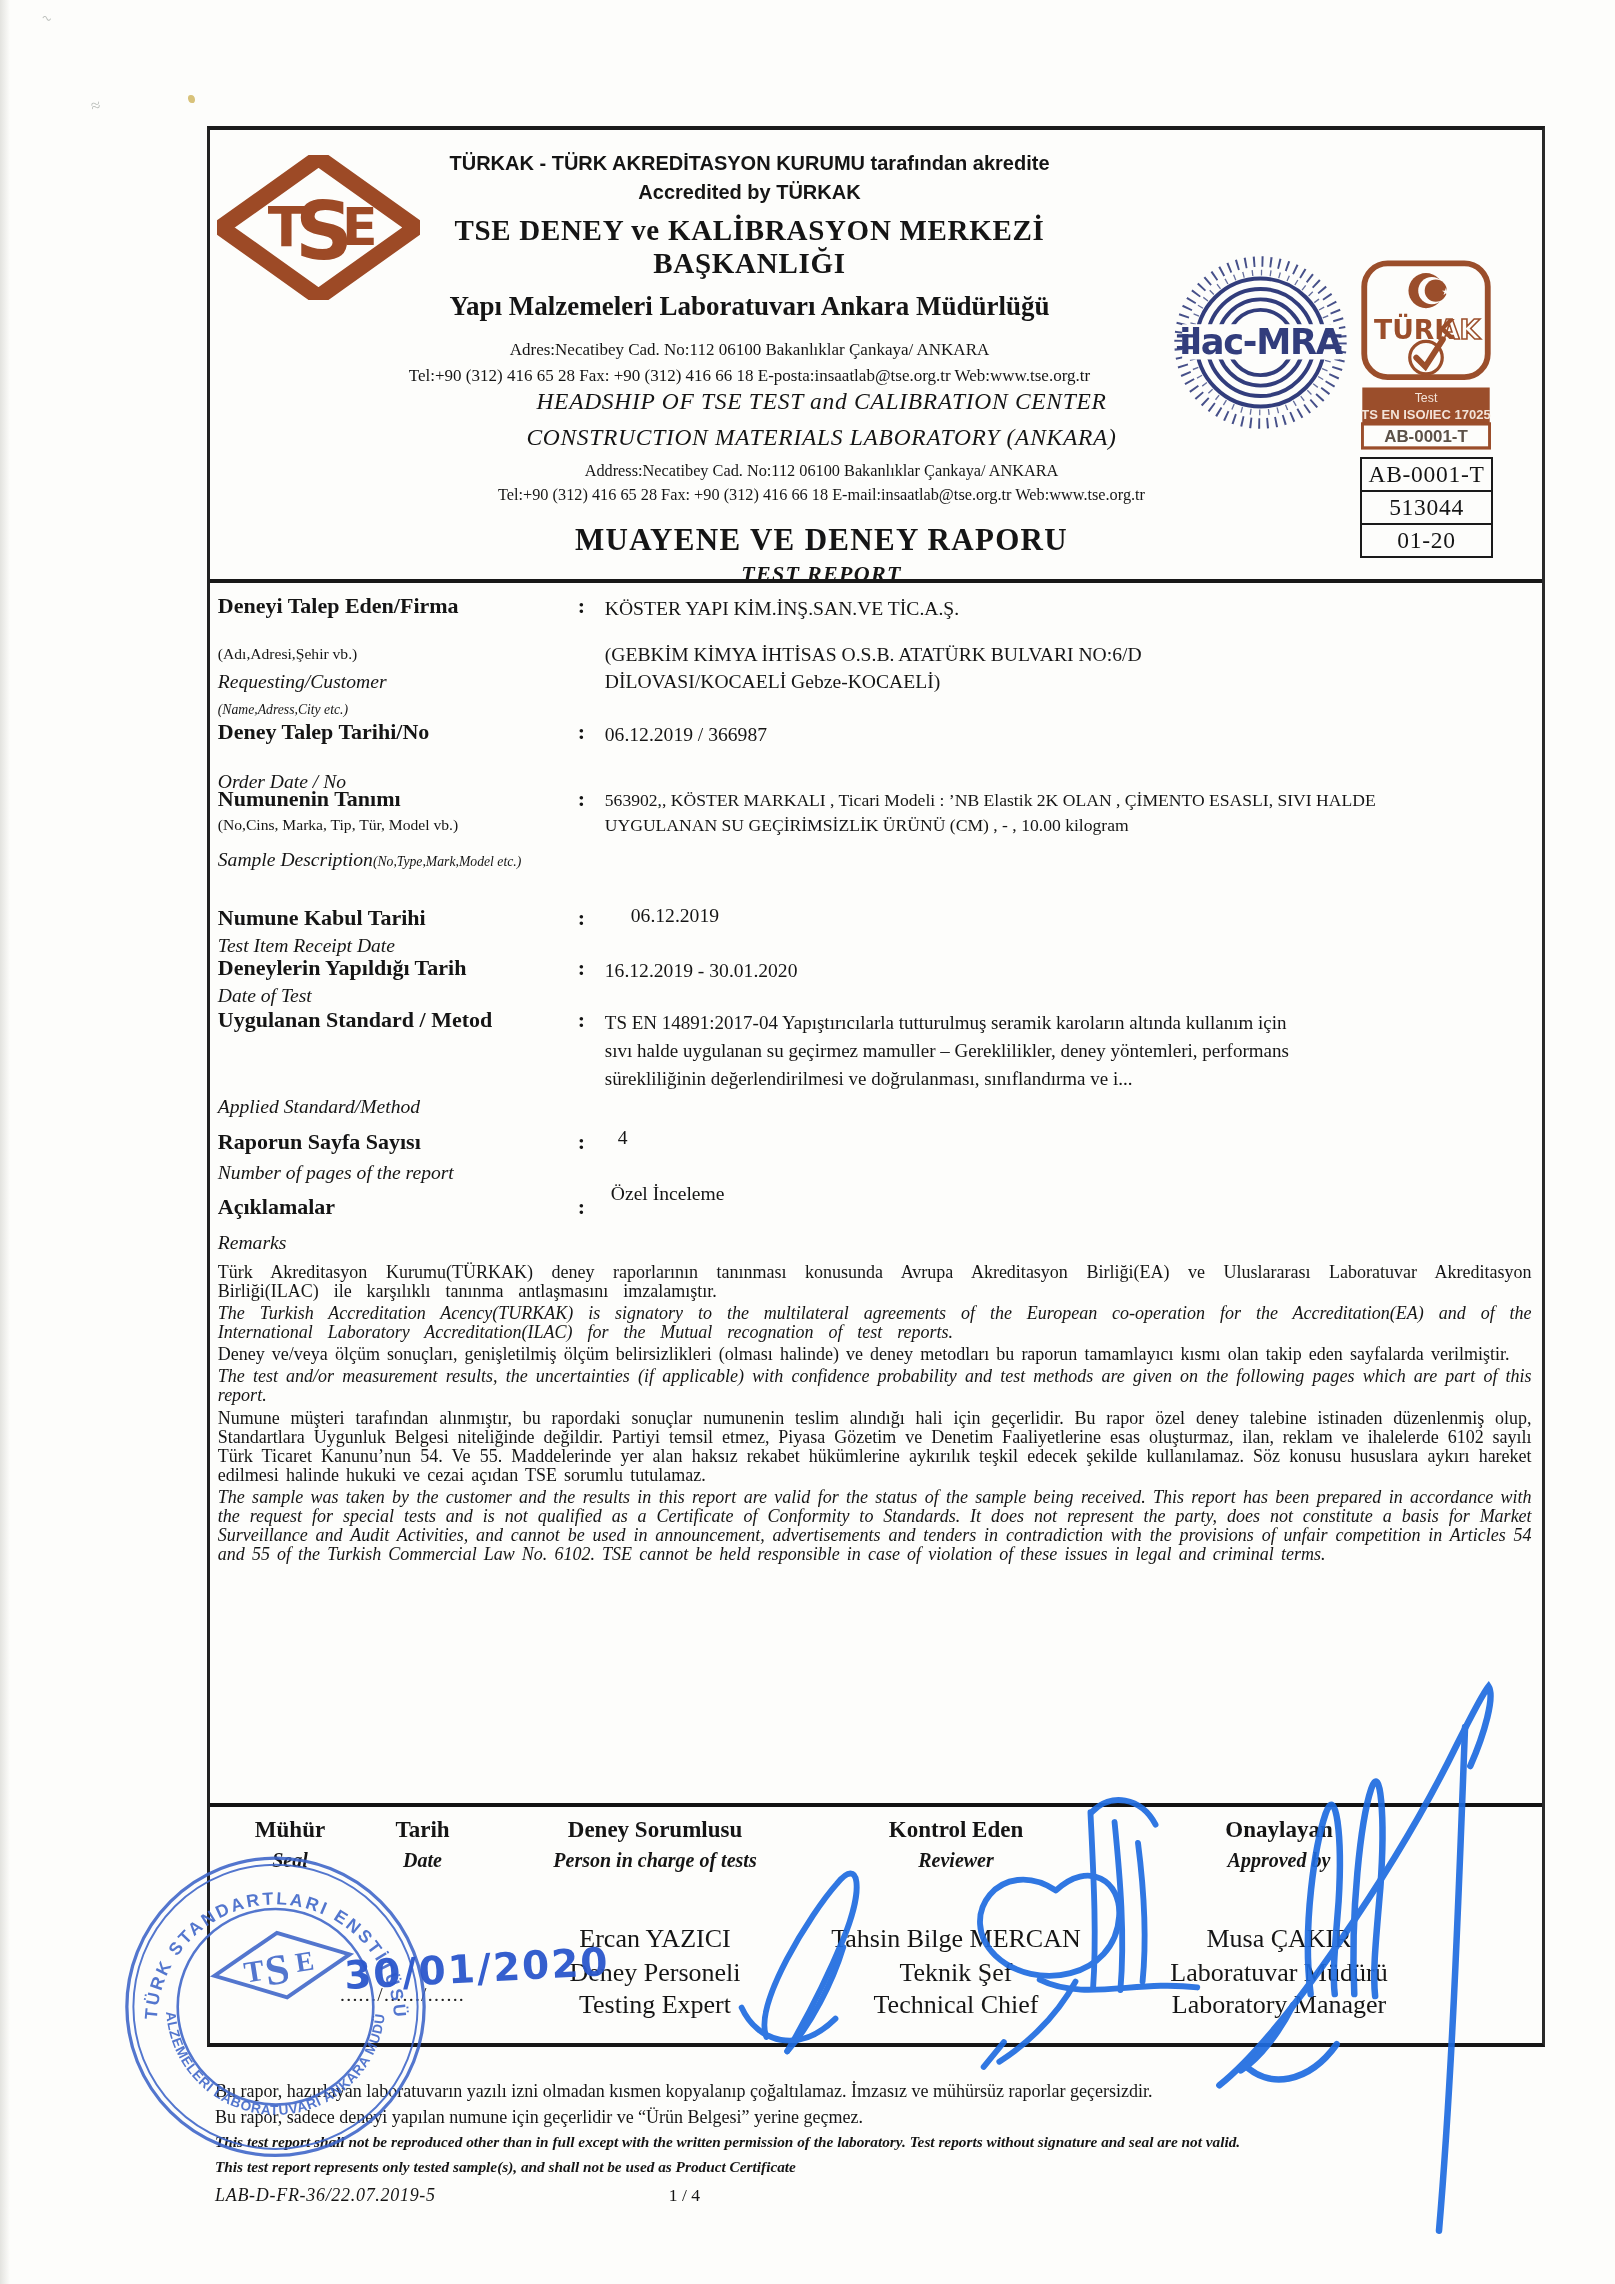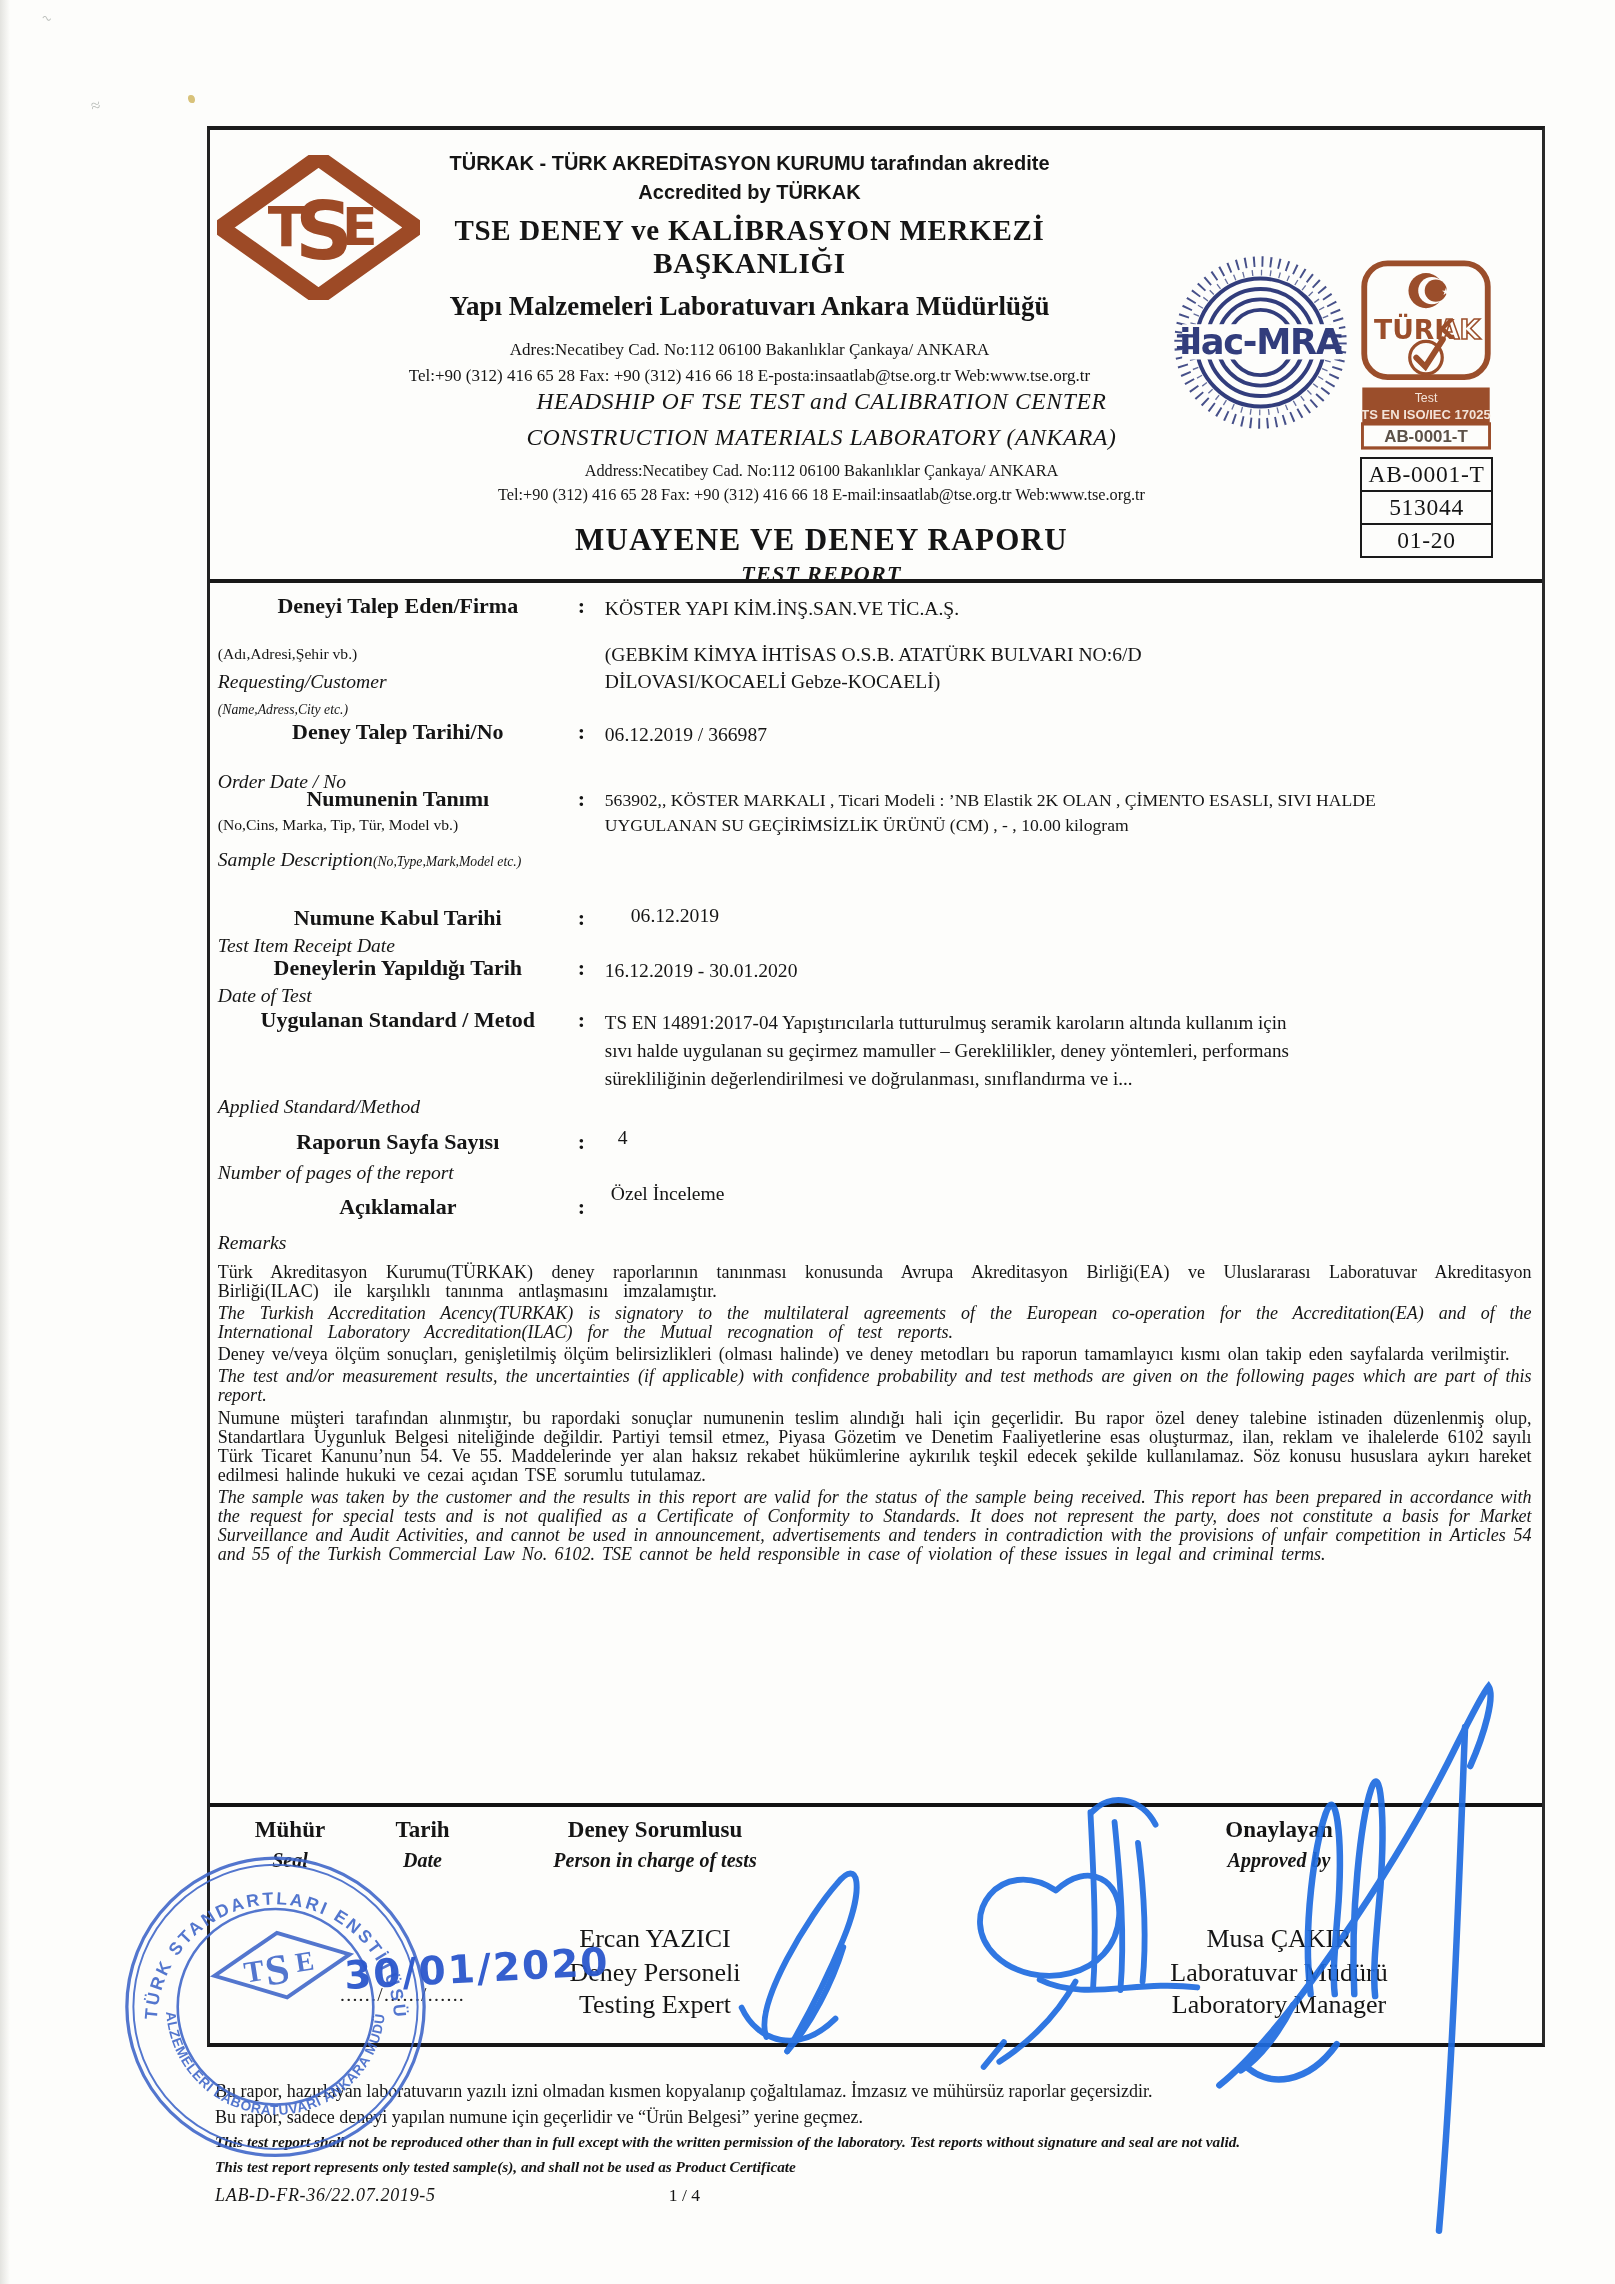--- a/index.html
+++ b/index.html
@@ -36,21 +36,21 @@
   .turkak{position:absolute;left:1151px;top:130px;}
   .refbox{position:absolute;left:1150px;top:327px;width:129px;border:2.6px solid #1a1a1a;}
   .refrow{height:31px;line-height:31px;text-align:center;font-size:23.5px;letter-spacing:0.7px;}
   .refrow + .refrow{border-top:2.6px solid #1a1a1a;}
 
   
   .fields{position:absolute;left:0;top:449px;width:100%;box-sizing:border-box;
           border-top:4.6px solid #181818;padding:10.4px 9px 0 7.8px;}
   .frow{position:relative;}
   .lbl{width:360px;}
-  .lbl-main{font-weight:bold;font-size:22px;text-align:center;}
+  .lbl-main{font-weight:bold;font-size:22px;}
   .lbl-sub{font-size:15.6px;}
   .lbl-en{font-style:italic;font-size:19.6px;}
   .lbl-en-sub{font-style:italic;font-size:13.7px;}
   .colon{position:absolute;left:360px;top:0;font-weight:bold;font-size:22px;}
   .val{position:absolute;left:387px;top:1.3px;right:5.2px;font-size:19.6px;line-height:27px;}
   .val div{white-space:nowrap;}
   .vgap{height:19.6px;}
   .r1{height:126px;} .r1 .lbl-sub{margin-top:26px;} .r1 .lbl-en{margin-top:7.8px;} .r1 .lbl-en-sub{margin-top:9px;}
   .r2{height:67px;} .r2 .lbl-en{margin-top:11.7px;}
   .r3{height:119px;} .r3 .lbl-sub{margin-top:3.9px;} .r3 .en-wrap{margin-top:14.3px;width:365px;white-space:normal;}
@@ -301,20 +301,27 @@
       <div class="sig-col col-date">
         <div class="sig-h-tr">Tarih</div>
         <div class="sig-h-en">Date</div>
       </div>
       <div class="sig-col col-tester">
         <div class="sig-h-tr">Deney Sorumlusu</div>
         <div class="sig-h-en">Person in charge of tests</div>
         <div class="nm">Ercan YAZICI</div>
         <div class="rl">Deney Personeli</div>
         <div class="rle">Testing Expert</div>
+      </div>
+      <div class="sig-col col-reviewer">
+        <div class="sig-h-tr">Kontrol Eden</div>
+        <div class="sig-h-en">Reviewer</div>
+        <div class="nm">Tahsin Bilge MERCAN</div>
+        <div class="rl">Teknik Şef</div>
+        <div class="rle">Technical Chief</div>
       </div>
       <div class="sig-col col-approver">
         <div class="sig-h-tr">Onaylayan</div>
         <div class="sig-h-en">Approved by</div>
         <div class="nm">Musa ÇAKIR</div>
         <div class="rl">Laboratuvar Müdürü</div>
         <div class="rle">Laboratory Manager</div>
       </div>
     </div>
   </div>

